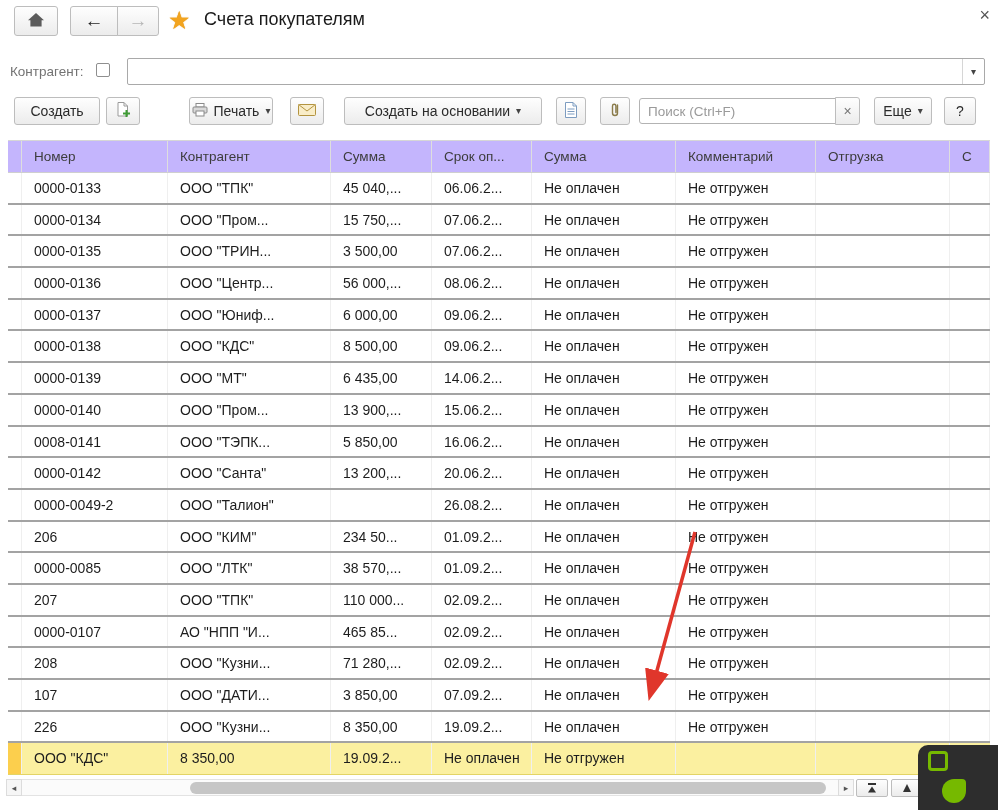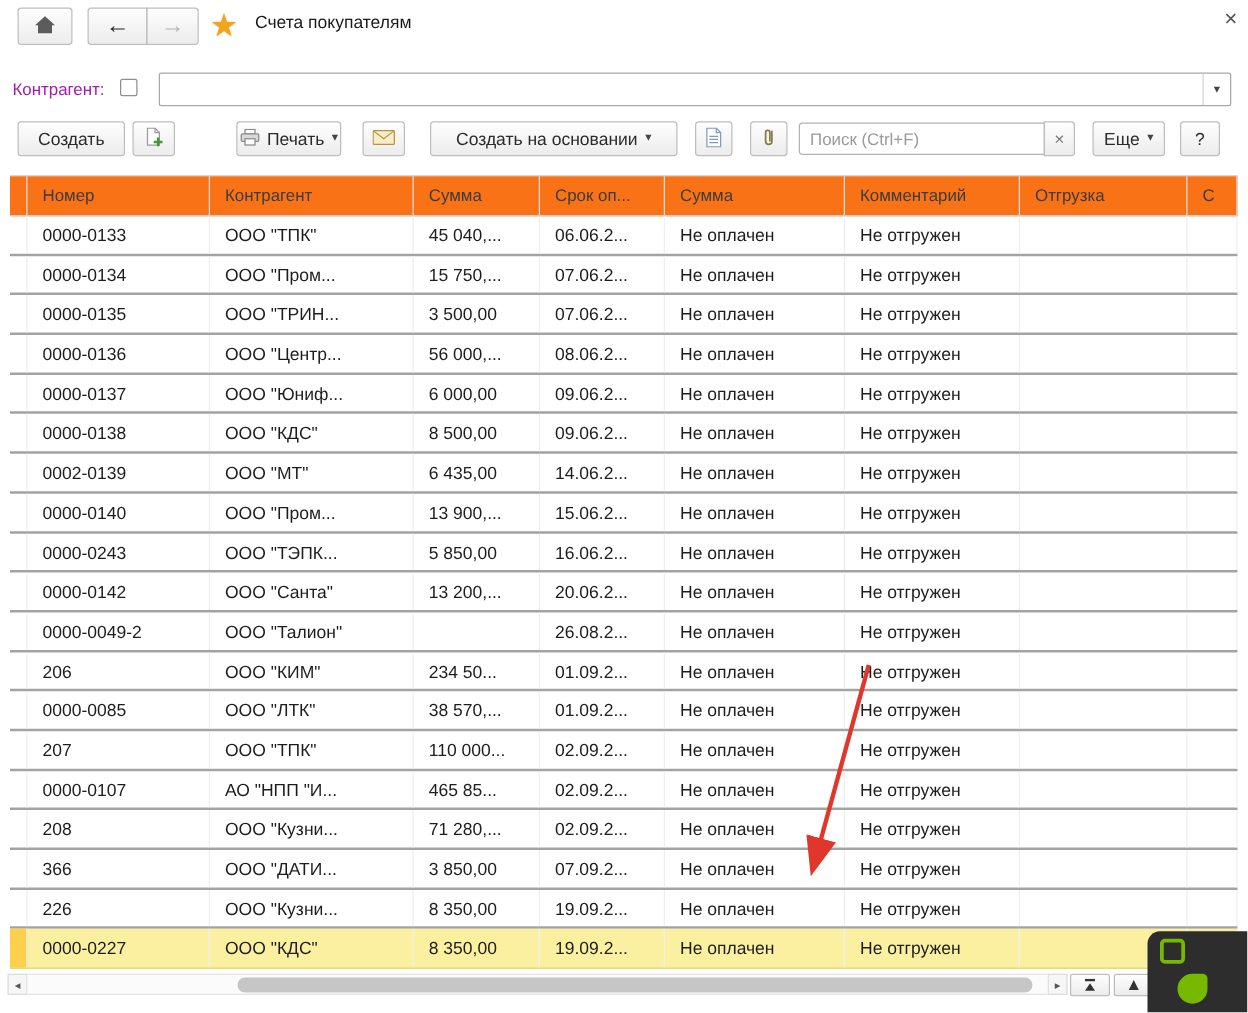--- a/index.html
+++ b/index.html
@@ -15,40 +15,40 @@
   #app{position:relative;width:998px;height:810px}
   .abs{position:absolute}
   .btn{display:flex;align-items:center;justify-content:center;gap:6px;border:1px solid #bdbdbd;border-radius:3px;
        background:linear-gradient(#fefefe,#ececec);font-size:14px;color:#2b2b2b;cursor:pointer}
   .caret{font-size:10px;color:#444;line-height:1}
   
   .home-btn{left:14px;top:6px;width:44px;height:30px}
   .back-btn{left:70px;top:6px;width:48px;height:30px;border-radius:3px 0 0 3px;font-size:19px;font-weight:bold;color:#222}
   .fwd-btn{left:117px;top:6px;width:42px;height:30px;border-radius:0 3px 3px 0;font-size:19px;font-weight:bold;color:#b5b5b5}
   .star{left:168px;top:6px;font-size:25px;color:var(--star-orange);cursor:pointer;text-shadow:0 0 1px #d98e12}
-  .title{left:204px;top:9px;font-size:14px;color:#1a1a1a;white-space:nowrap}
+  .title{left:204px;top:9px;font-size:18px;color:#1a1a1a;white-space:nowrap}
   .close-x{right:8px;top:5px;font-size:18px;color:#555;cursor:pointer}
   
-  .flt-label{left:10px;top:64px;font-size:13.5px;color:#a21caf}
+  .flt-label{left:10px;top:64px;font-size:13.5px;color:#737373}
   .flt-check{left:96px;top:63px;width:14px;height:14px;border:1px solid #8f8f8f;border-radius:2px;background:#fff;cursor:pointer}
   .combo{left:127px;top:58px;width:858px;height:27px;border:1px solid #a9a9a9;border-radius:2px;display:flex;background:#fff}
   .combo-val{flex:1;font-size:13.5px;line-height:25px;padding:0 8px;color:#222;overflow:hidden}
   .combo-caret{width:22px;display:flex;align-items:center;justify-content:center;border-left:1px solid #d6d6d6;cursor:pointer}
   
   .toolbar{left:0;top:97px;width:998px;height:30px}
   .tb{position:absolute;height:28px}
   .search{position:absolute;left:639px;top:1px;width:197px;height:26px;border:1px solid #b3b3b3;border-radius:3px 0 0 3px;
           font-size:13.5px;padding:4px 8px;color:#222;font-family:"Liberation Sans",sans-serif;outline:none}
   .search::placeholder{color:#9a9a9a}
   
   .grid{position:absolute;left:8px;top:140px;width:982px;border-top:1px solid #d6d6d6}
   .grid-row{display:grid;grid-template-columns:14px 146px 163px 101px 100px 144px 140px 134px 1fr;height:31.7px;border-bottom:2px solid #a3a3a3;cursor:default}
   .grid-row>div{overflow:hidden;white-space:nowrap;padding-left:12px;line-height:31.5px;font-size:14px;color:#1d1d1d;border-right:1px solid #efefef}
   .grid-row>div:first-child{padding-left:0}
-  .grid-header{height:32px;background:#f97316;border-bottom:1px solid #cfcfcf}
+  .grid-header{height:32px;background:#c4b5fd;border-bottom:1px solid #cfcfcf}
   .grid-header>div{line-height:31px;color:#3c3c3c;border-right:1px solid #dedede;font-size:13.5px}
   .overdue{color:var(--overdue-red)}
   .hl{background:var(--highlight-yellow);border-bottom:1px solid #e3d465}
   .hl>div:first-child{background:var(--marker-yellow)}
   
   .hscroll{position:absolute;left:6px;top:779px;width:848px;height:17px;display:flex;align-items:stretch}
   .sb-btn{width:16px;display:flex;align-items:center;justify-content:center;font-size:9px;color:#555;background:#f6f6f6;border:1px solid #dcdcdc;cursor:pointer}
   .sb-track{flex:1;background:#fbfbfb;border-top:1px solid #e3e3e3;border-bottom:1px solid #e3e3e3;position:relative;cursor:pointer}
   .sb-thumb{position:absolute;left:168px;top:2px;width:636px;height:12px;background:#c6c6c6;border-radius:6px;cursor:grab}
   .jump-btn{position:absolute;top:779px;width:32px;height:18px;border-radius:2px}
@@ -235,21 +235,21 @@
       <div>ООО "КДС"</div>
       <div>8 500,00</div>
       <div class="overdue">09.06.2...</div>
       <div>Не оплачен</div>
       <div>Не отгружен</div>
       <div></div>
       <div></div>
     </div>
         <div class="grid-row">
       <div></div>
-      <div>0002-0139</div>
+      <div>0000-0139</div>
       <div>ООО "МТ"</div>
       <div>6 435,00</div>
       <div class="overdue">14.06.2...</div>
       <div>Не оплачен</div>
       <div>Не отгружен</div>
       <div></div>
       <div></div>
     </div>
         <div class="grid-row">
       <div></div>
@@ -257,21 +257,21 @@
       <div>ООО "Пром...</div>
       <div>13 900,...</div>
       <div class="overdue">15.06.2...</div>
       <div>Не оплачен</div>
       <div>Не отгружен</div>
       <div></div>
       <div></div>
     </div>
         <div class="grid-row">
       <div></div>
-      <div>0000-0243</div>
+      <div>0008-0141</div>
       <div>ООО "ТЭПК...</div>
       <div>5 850,00</div>
       <div class="overdue">16.06.2...</div>
       <div>Не оплачен</div>
       <div>Не отгружен</div>
       <div></div>
       <div></div>
     </div>
         <div class="grid-row">
       <div></div>
@@ -345,21 +345,21 @@
       <div>ООО "Кузни...</div>
       <div>71 280,...</div>
       <div class="overdue">02.09.2...</div>
       <div>Не оплачен</div>
       <div>Не отгружен</div>
       <div></div>
       <div></div>
     </div>
         <div class="grid-row">
       <div></div>
-      <div>366</div>
+      <div>107</div>
       <div>ООО "ДАТИ...</div>
       <div>3 850,00</div>
       <div class="overdue">07.09.2...</div>
       <div>Не оплачен</div>
       <div>Не отгружен</div>
       <div></div>
       <div></div>
     </div>
         <div class="grid-row">
       <div></div>
@@ -367,21 +367,20 @@
       <div>ООО "Кузни...</div>
       <div>8 350,00</div>
       <div>19.09.2...</div>
       <div>Не оплачен</div>
       <div>Не отгружен</div>
       <div></div>
       <div></div>
     </div>
         <div class="grid-row hl">
       <div></div>
-      <div>0000-0227</div>
       <div>ООО "КДС"</div>
       <div>8 350,00</div>
       <div>19.09.2...</div>
       <div>Не оплачен</div>
       <div>Не отгружен</div>
       <div></div>
       <div></div>
     </div>
       </div>
   </div>

